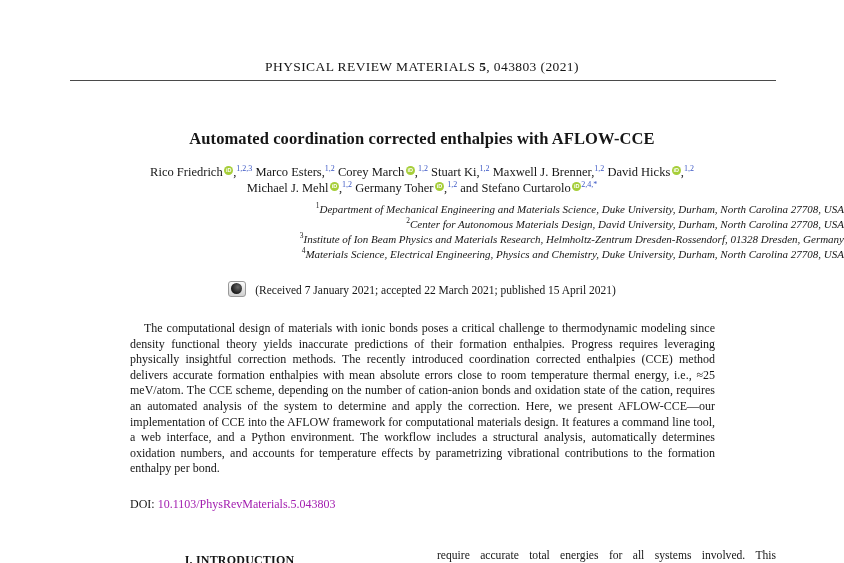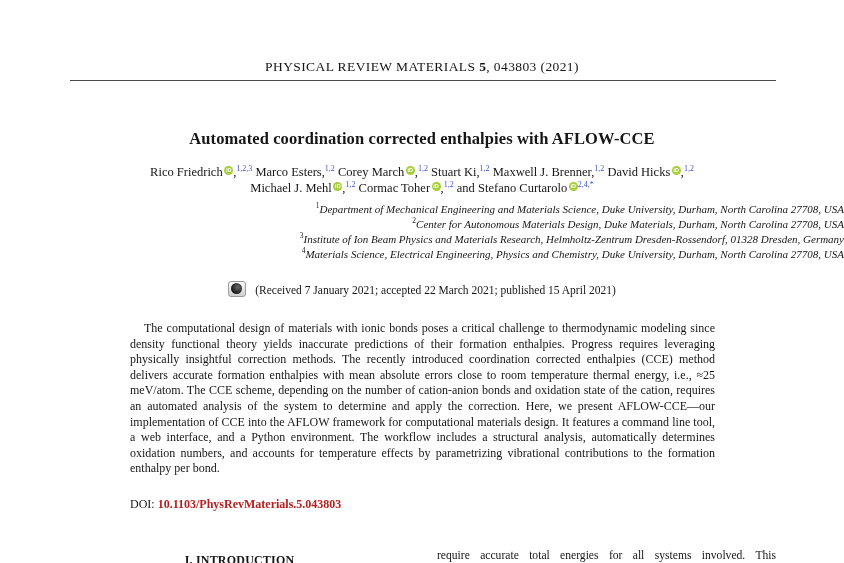--- a/index.html
+++ b/index.html
@@ -27,21 +27,21 @@
   .crossmark{
     display:inline-block;position:relative;width:16px;height:14px;border:1px solid #9a9a9a;border-radius:3px;
     background:linear-gradient(180deg,#fcfcfc,#cfcfcf);vertical-align:-3px;margin-right:9px;
   }
   .crossmark::after{
     content:"";position:absolute;left:2px;top:1px;width:11px;height:11px;border-radius:50%;
     background:radial-gradient(circle at 62% 38%,#6a6a6a 0%,#1e1e1e 65%);
   }
   .abstract{margin:24px 129px 0 130px;text-align:justify;text-indent:14px;font-size:12px;line-height:15.6px;}
   .doi-line{margin:20px 0 0 130px;font-size:12px;}
-  .doi-link{color:#b91c1c;text-decoration:none;cursor:pointer;font-weight:bold;}
+  .doi-link{color:#a21caf;text-decoration:none;cursor:pointer;}
   .columns{display:flex;gap:28px;margin:36px 68px 0 70px;}
   .col{flex:1;font-size:11.6px;line-height:15.5px;}
   .section-heading{text-align:center;font-weight:bold;font-size:12px;padding-top:5px;letter-spacing:0.2px;}
   .jline{text-align:justify;}
   .jline.force{text-align-last:justify;}
 </style>
 </head>
 <body>
 
 <div class="page">
@@ -55,28 +55,28 @@
     <div>
       <span class="author"><span>Rico Friedrich</span><span class="orcid">iD</span><span>,</span><sup class="asup">1,2,3</sup></span>
       <span class="author"><span>Marco Esters</span><span>,</span><sup class="asup">1,2</sup></span>
       <span class="author"><span>Corey March</span><span class="orcid">iD</span><span>,</span><sup class="asup">1,2</sup></span>
       <span class="author"><span>Stuart Ki</span><span>,</span><sup class="asup">1,2</sup></span>
       <span class="author"><span>Maxwell J. Brenner</span><span>,</span><sup class="asup">1,2</sup></span>
       <span class="author"><span>David Hicks</span><span class="orcid">iD</span><span>,</span><sup class="asup">1,2</sup></span>
     </div>
     <div>
       <span class="author"><span>Michael J. Mehl</span><span class="orcid">iD</span><span>,</span><sup class="asup">1,2</sup></span>
-      <span class="author"><span>Cormac Toher</span><span class="orcid">iD</span><span>,</span><sup class="asup">1,2</sup></span>
+      <span class="author"><span>Germany Toher</span><span class="orcid">iD</span><span>,</span><sup class="asup">1,2</sup></span>
       <span class="author"><span>and </span><span>Stefano Curtarolo</span><span class="orcid">iD</span><sup class="asup">2,4,*</sup></span>
     </div>
   </div>
 
   <div class="affils">
     <div class="affil-line"><sup>1</sup><span class="affil-text">Department of Mechanical Engineering and Materials Science, Duke University, Durham, North Carolina 27708, USA</span></div>
-    <div class="affil-line"><sup>2</sup><span class="affil-text">Center for Autonomous Materials Design, Duke Materials, Durham, North Carolina 27708, USA</span></div>
+    <div class="affil-line"><sup>2</sup><span class="affil-text">Center for Autonomous Materials Design, David University, Durham, North Carolina 27708, USA</span></div>
     <div class="affil-line"><sup>3</sup><span class="affil-text">Institute of Ion Beam Physics and Materials Research, Helmholtz-Zentrum Dresden-Rossendorf, 01328 Dresden, Germany</span></div>
     <div class="affil-line"><sup>4</sup><span class="affil-text">Materials Science, Electrical Engineering, Physics and Chemistry, Duke University, Durham, North Carolina 27708, USA</span></div>
   </div>
 
   <div class="received"><span class="crossmark"></span><span>(Received 7 January 2021; accepted 22 March 2021; published 15 April 2021)</span></div>
 
   <p class="abstract">The computational design of materials with ionic bonds poses a critical challenge to thermodynamic modeling since density functional theory yields inaccurate predictions of their formation enthalpies. Progress requires leveraging physically insightful correction methods. The recently introduced coordination corrected enthalpies (CCE) method delivers accurate formation enthalpies with mean absolute errors close to room temperature thermal energy, i.e., ≈25 meV/atom. The CCE scheme, depending on the number of cation-anion bonds and oxidation state of the cation, requires an automated analysis of the system to determine and apply the correction. Here, we present AFLOW-CCE—our implementation of CCE into the AFLOW framework for computational materials design. It features a command line tool, a web interface, and a Python environment. The workflow includes a structural analysis, automatically determines oxidation numbers, and accounts for temperature effects by parametrizing vibrational contributions to the formation enthalpy per bond.</p>
 
   <div class="doi-line"><span>DOI:</span> <a class="doi-link">10.1103/PhysRevMaterials.5.043803</a></div>
 

